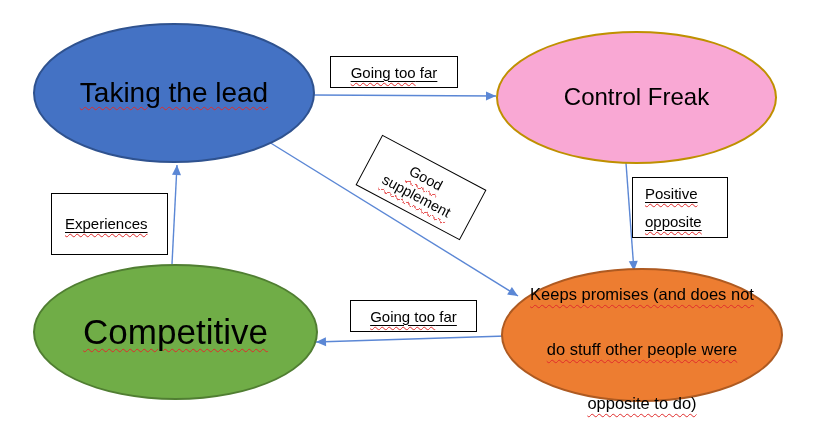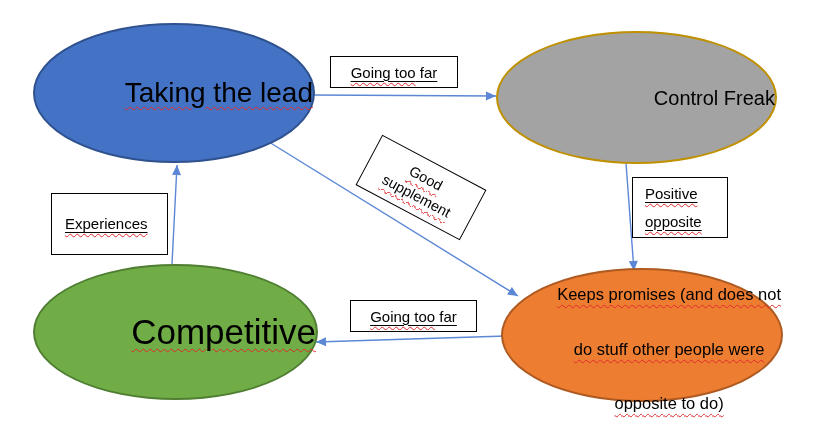--- a/index.html
+++ b/index.html
@@ -4,25 +4,25 @@
 <style>
   html,body { margin:0; padding:0; background:#fff; }
   .canvas {
     position:relative; width:828px; height:423px; background:#FFFFFF;
     font-family:"Liberation Sans","DejaVu Sans",sans-serif; color:#000; overflow:hidden;
   }
   svg.arrows { position:absolute; left:0; top:0; width:828px; height:423px; }
 
   .node {
     position:absolute; border-radius:50%;
-    display:flex; align-items:center; justify-content:flex-end;
+    display:flex; align-items:center; justify-content:center;
     text-align:center; line-height:1.2; box-sizing:border-box;
   }
   .node-blue   { left:33px;  top:23px;  width:282px; height:140px; background:#4472C4; border:2.5px solid #2F528F; font-size:28px; }
-  .node-gold   { left:496px; top:31px;  width:281px; height:133px; background:#a3a3a3; border:2.5px solid #BF9000; font-size:20px; }
+  .node-gold   { left:496px; top:31px;  width:281px; height:133px; background:#f9a8d4; border:2.5px solid #BF9000; font-size:24px; }
   .node-green  { left:33px;  top:264px; width:285px; height:136px; background:#70AD47; border:2.5px solid #507E32; font-size:35px; }
   .node-orange { left:501px; top:268px; width:282px; height:134px; background:#ED7D31; border:2.5px solid #AE5A21; font-size:16.5px; line-height:1.6; }
 
   .lbl {
     position:absolute; background:#FFFFFF; border:1.5px solid #000;
     box-sizing:border-box; font-size:15px; display:flex; flex-direction:column;
     justify-content:center;
   }
   .lbl-going-top    { left:330px; top:56px;  width:128px; height:32px; align-items:center; }
   .lbl-pos-opp      { left:632px; top:177px; width:96px;  height:61px; padding-left:12px; line-height:1.85; }

